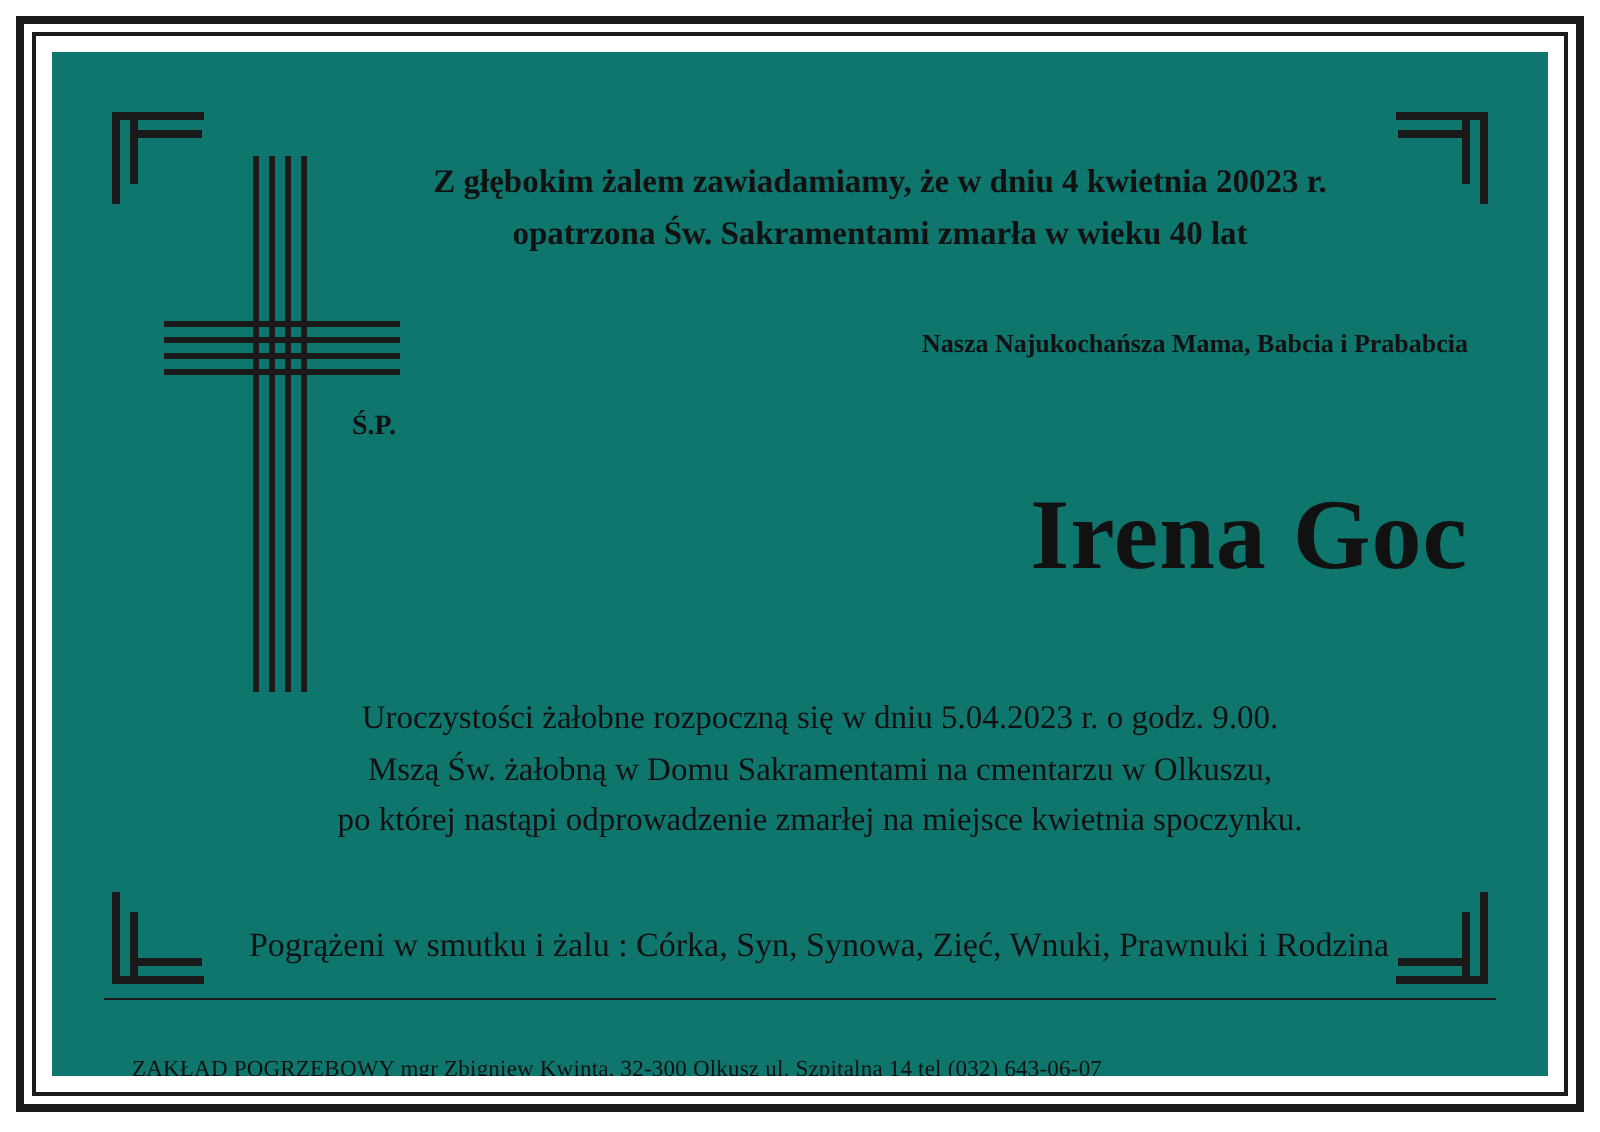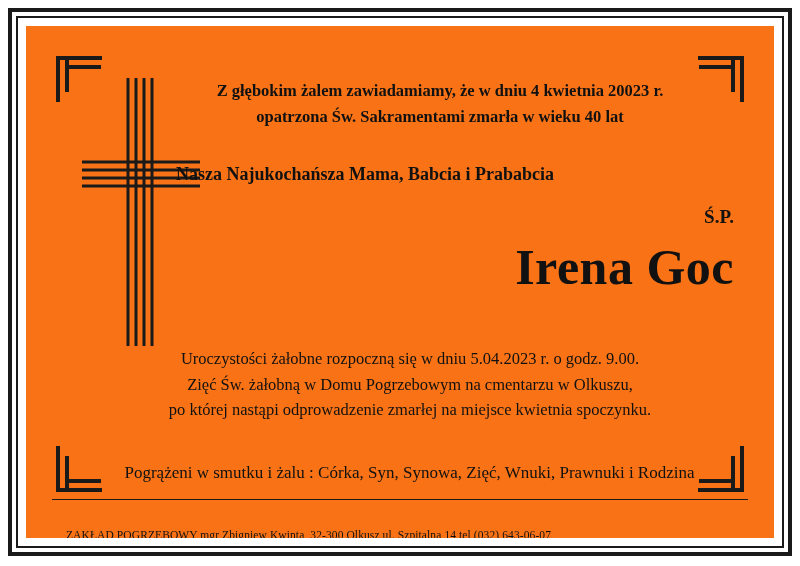--- a/index.html
+++ b/index.html
@@ -42,21 +42,21 @@
     border: 2px solid #1a1a1a;
     box-sizing: border-box;
   }
 
   .content-area {
     position: absolute;
     left: 26px;
     top: 26px;
     right: 26px;
     bottom: 28px;
-    background: #f97316;
+    background: #0f766e;
     box-sizing: border-box;
     overflow: hidden;
   }
 
   
   .corner {
     position: absolute;
     width: 46px;
     height: 46px;
     box-sizing: border-box;
@@ -108,32 +108,32 @@
     text-align: center;
     font-weight: bold;
     font-size: 16.5px;
     line-height: 1.55;
   }
   .line-relation {
     position: absolute;
     left: 150px;
     right: 40px;
     top: 138px;
+    text-align: right;
+    font-weight: bold;
+    font-size: 13px;
+  }
+  .line-sp {
+    position: absolute;
+    left: 150px;
+    right: 40px;
+    top: 180px;
     text-align: left;
     font-weight: bold;
-    font-size: 18px;
-  }
-  .line-sp {
-    position: absolute;
-    left: 150px;
-    right: 40px;
-    top: 180px;
-    text-align: right;
-    font-weight: bold;
-    font-size: 19px;
+    font-size: 14px;
   }
   .deceased-name {
     position: absolute;
     left: 150px;
     right: 40px;
     top: 212px;
     text-align: right;
     font-weight: bold;
     font-size: 50px;
     letter-spacing: 0.5px;
@@ -233,21 +233,21 @@
     </div>
 
     <div class="line-relation">Nasza Najukochańsza Mama, Babcia i Prababcia</div>
 
     <div class="line-sp">Ś.P.</div>
 
     <div class="deceased-name">Irena Goc</div>
 
     <div class="ceremony">
       <div>Uroczystości żałobne rozpoczną się w dniu 5.04.2023 r. o godz. 9.00.</div>
-      <div>Zięć Św. żałobną w Domu Pogrzebowym na cmentarzu w Olkuszu,</div>
+      <div>Mszą Św. żałobną w Domu Sakramentami na cmentarzu w Olkuszu,</div>
       <div>po której nastąpi odprowadzenie zmarłej na miejsce kwietnia spoczynku.</div>
     </div>
 
     <div class="mourners">Pogrążeni w smutku i żalu : Córka, Syn, Synowa, Zięć, Wnuki, Prawnuki i Rodzina</div>
 
     <div class="divider"></div>
 
     <div class="footer">ZAKŁAD POGRZEBOWY mgr Zbigniew Kwinta, 32-300 Olkusz ul. Szpitalna 14 tel (032) 643-06-07</div>
 
   </div>

